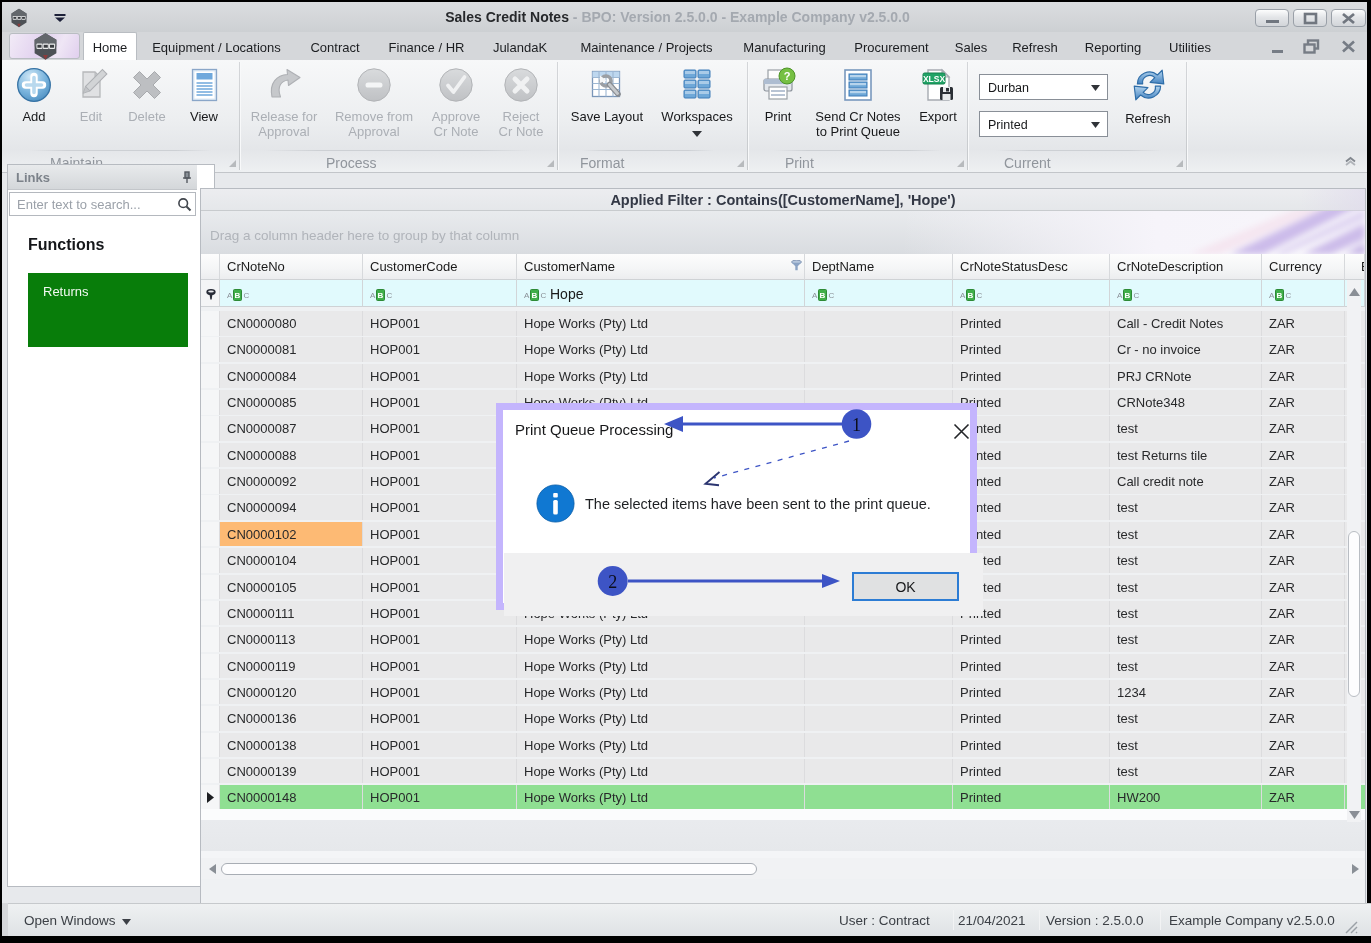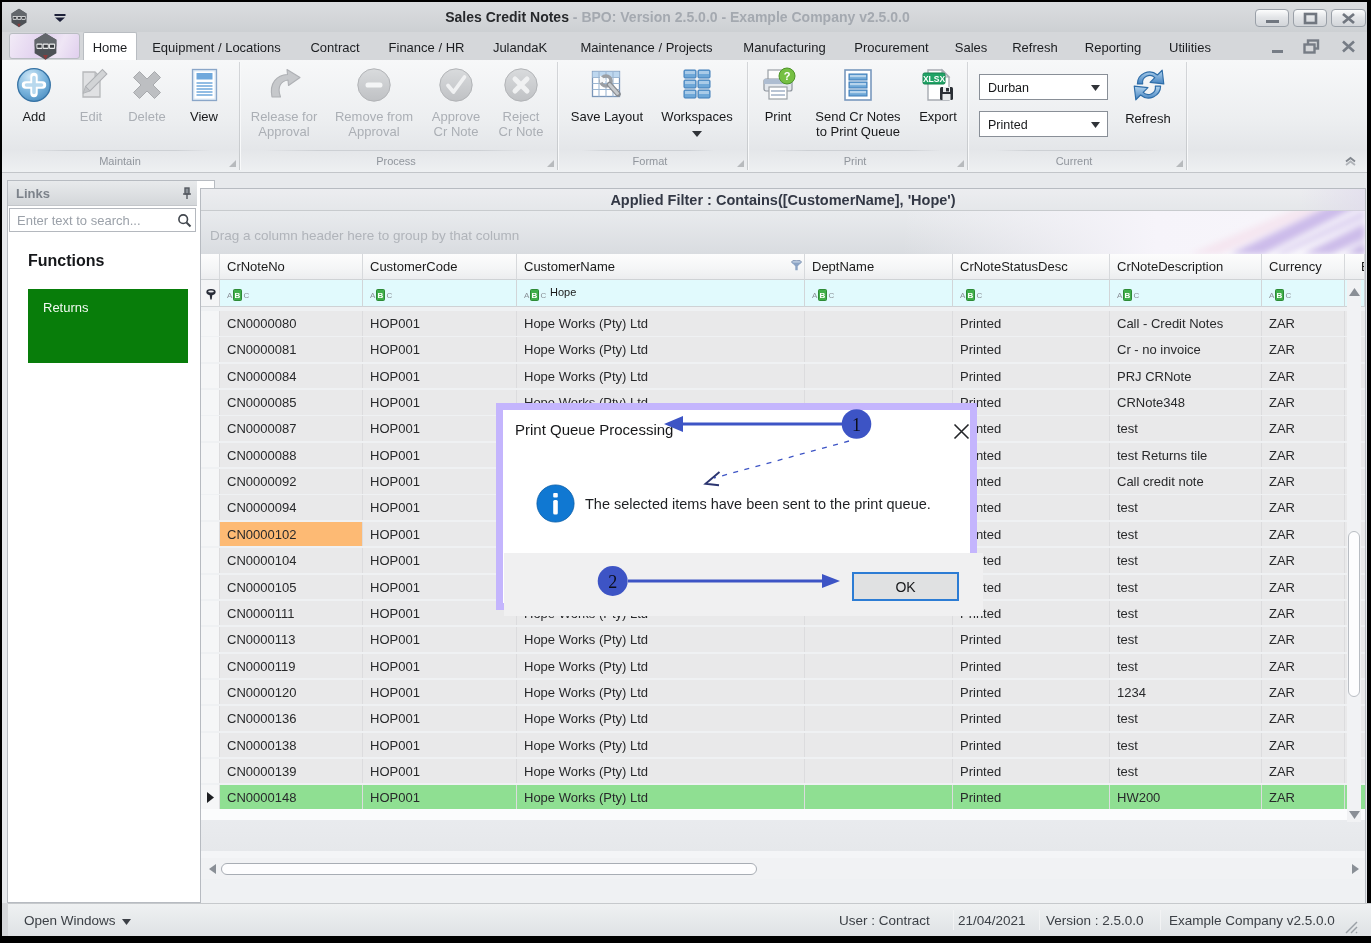--- a/index.html
+++ b/index.html
@@ -9,26 +9,26 @@
 .titlebar{position:absolute;left:2px;top:2px;width:1365px;height:30px;background:linear-gradient(#dbdde0,#cdd0d3)}
 .title{position:absolute;top:7px;left:0;width:1351px;text-align:center;font-size:14px;font-weight:bold;color:#26282b}
 .title .dim{color:#a4a9b0}
 .wbtn{position:absolute;top:7px;height:18px;border:1px solid #9aa0a8;border-radius:4px;background:linear-gradient(#fcfdfd,#e3e5e8 45%,#d2d5d9)}
 .tabrow{position:absolute;left:2px;top:32px;width:1365px;height:28px;background:transparent}
 .appbtn{position:absolute;left:7px;top:1px;width:71px;height:26px;border:1px solid #b9bdc2;border-radius:3px;background:linear-gradient(115deg,#f2ebf7,#e2d2ef 45%,#efe6f5 70%,#e0cfee)}
 .tab{position:absolute;top:0;height:28px;font-size:13px;color:#1c1e21;text-align:center;padding-top:8px}
 .tab.sel{background:#fff;border:1px solid #b9bdc2;border-bottom:none;border-radius:2px 2px 0 0;padding-top:7px}
 .ribbon{position:absolute;left:2px;top:60px;width:1365px;height:113px;background:linear-gradient(#f7f8f9,#eceef0 55%,#e4e6e9 80%,#eef0f2);border-bottom:1px solid #c2c5c9}
 .gsep{position:absolute;top:2px;height:108px;width:2px;background:linear-gradient(#d4d6d9,#c6c9cc);border-right:1px solid #f8f9fa}
-.glabel{position:absolute;top:95px;font-size:11px;color:#90959c;text-align:center}
+.glabel{position:absolute;top:95px;font-size:14px;color:#90959c;text-align:left}
 .btnlbl{position:absolute;font-size:13px;color:#17181a;text-align:center;line-height:15px}
 .btnlbl.dis{color:#abafb5}
 .combo{position:absolute;width:129px;height:26px;background:#fff;border:1px solid #898f97;font-size:12.5px;color:#17181a;padding:6px 0 0 8px}
 .mainbg{position:absolute;left:2px;top:173px;width:1365px;height:730px;background:#e7e9ec}
-.lpanel{position:absolute;left:7px;top:180px;width:208px;height:723px;background:#fff;border:1px solid #b7bbc1}
+.lpanel{position:absolute;left:7px;top:164px;width:208px;height:723px;background:#fff;border:1px solid #b7bbc1}
 .lhead{position:absolute;left:0;top:0;width:189px;height:25px;background:linear-gradient(#e8eaec,#d4d7da);border-bottom:1px solid #c3c6ca}
 .search{position:absolute;left:1px;top:27px;width:187px;height:24px;background:#fff;border:1px solid #b4b8be}
 .grid{position:absolute;left:200px;top:188px;width:1166px;height:723px;background:#eff1f3;border:1px solid #b7bbc1}
 .colhdr{position:absolute;top:65px;height:26px;background:linear-gradient(#fdfdfd,#f4f5f6 60%,#ecedef);border-right:1px solid #d7d9dc;border-bottom:1px solid #cfd2d5;font-size:13px;color:#1a1a1a;padding:5px 0 0 7px;white-space:nowrap;overflow:hidden}
 .fcell{position:absolute;top:91px;height:27px;background:#e1fafd;border-right:1px solid #d2d5d8;border-bottom:1px solid #cfd2d5}
 .row{position:absolute;height:24.5px;background:#e9e9ea}
 .cell{position:absolute;font-size:13px;color:#28292b;padding:5px 0 0 7px;height:24.5px;border-right:1px solid #dcdcde;white-space:nowrap;overflow:hidden}
 .dlg{position:absolute;left:496px;top:403px;width:481px;height:207px;background:#fff;border:7px solid #c4b5fd;z-index:40}
 .ann{position:absolute;left:0;top:0;z-index:60}
 .sb{position:absolute;left:8px;top:903px;width:1365px;height:33px;background:linear-gradient(#eff1f2,#dfe2e5);border-top:1px solid #c6c9cc;font-size:13.5px;color:#3c4046}
@@ -359,21 +359,21 @@
           <text x="16.5" y="10" font-size="8" fill="#8a8f96" font-family="Liberation Sans">C</text>
         </svg></span>
     </div>
     <div class="fcell" style="left:316px;width:288px">
       <span style="position:absolute;left:7px;top:7px"><svg width="22" height="13" viewBox="0 0 22 13">
           <text x="0" y="10" font-size="8" fill="#8a8f96" font-family="Liberation Sans">A</text>
           <rect x="6.5" y="1.5" width="8" height="11" rx="1" fill="#3fae49" stroke="#2d8a36"></rect>
           <text x="10.5" y="10" font-size="8" font-weight="bold" fill="#fff" text-anchor="middle" font-family="Liberation Sans">B</text>
           <text x="16.5" y="10" font-size="8" fill="#8a8f96" font-family="Liberation Sans">C</text>
         </svg></span>
-      <span style="position:absolute;left:33px;top:6px;font-size:11px;color:#1a1a1a">Hope</span>
+      <span style="position:absolute;left:33px;top:6px;font-size:14px;color:#1a1a1a">Hope</span>
     </div>
     <div class="fcell" style="left:604px;width:148px">
       <span style="position:absolute;left:7px;top:7px"><svg width="22" height="13" viewBox="0 0 22 13">
           <text x="0" y="10" font-size="8" fill="#8a8f96" font-family="Liberation Sans">A</text>
           <rect x="6.5" y="1.5" width="8" height="11" rx="1" fill="#3fae49" stroke="#2d8a36"></rect>
           <text x="10.5" y="10" font-size="8" font-weight="bold" fill="#fff" text-anchor="middle" font-family="Liberation Sans">B</text>
           <text x="16.5" y="10" font-size="8" fill="#8a8f96" font-family="Liberation Sans">C</text>
         </svg></span>
     </div>
     <div class="fcell" style="left:752px;width:157px">

